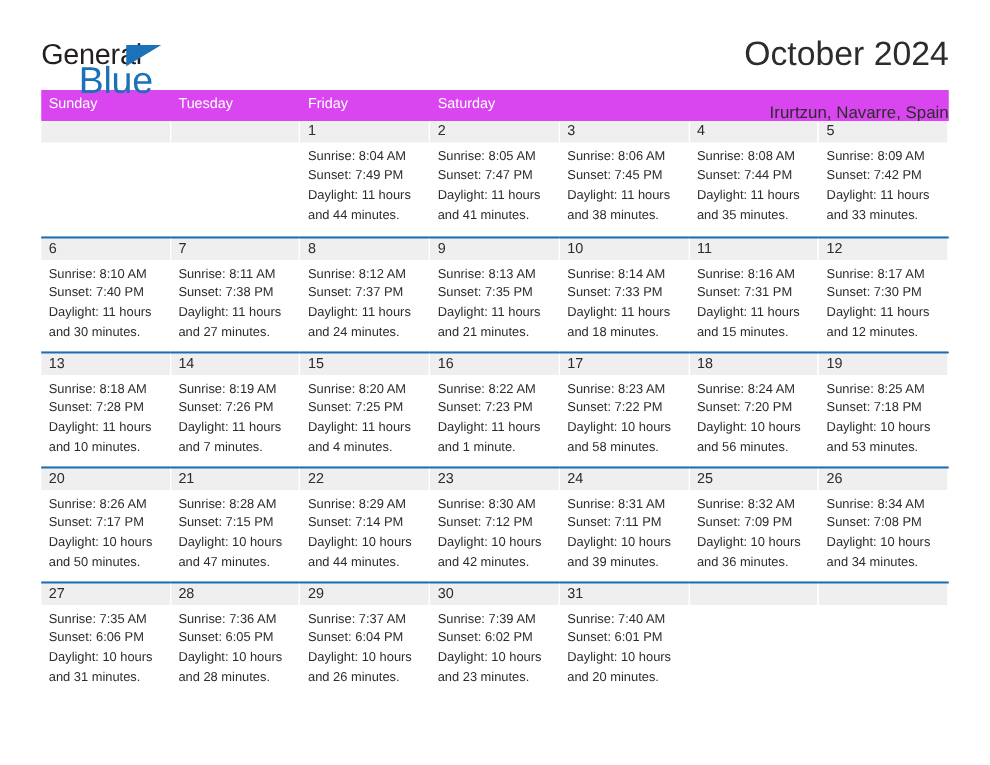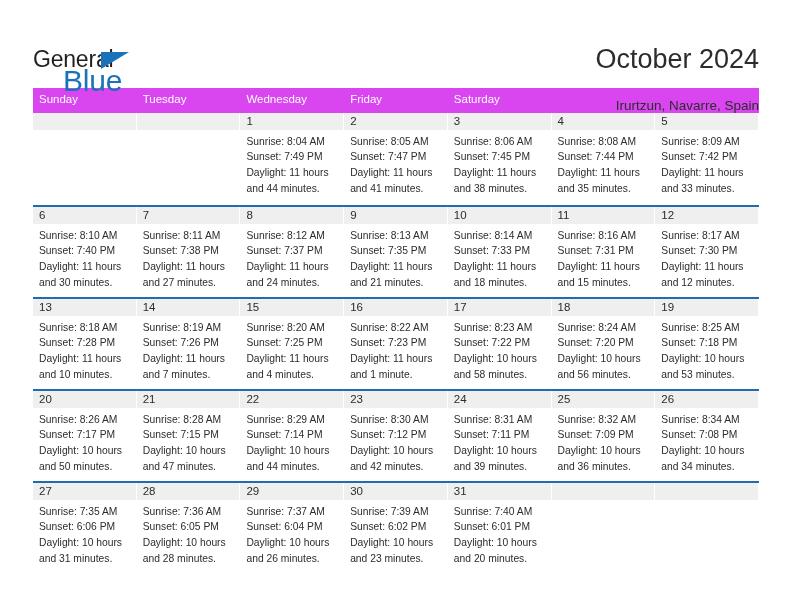--- a/index.html
+++ b/index.html
@@ -7,21 +7,21 @@
     width: 792px;
     height: 612px;
     background: #ffffff;
     font-family: "Liberation Sans", sans-serif;
     overflow: hidden;
   }
   .page {
     position: relative;
     width: 792px;
     height: 612px;
-    padding: 16px 33px;
+    padding: 0 33px;
   }
 
   
   .top-bar {
     display: flex;
     align-items: flex-start;
     justify-content: space-between;
     height: 72px;
     padding-top: 28px;
   }
@@ -121,21 +121,20 @@
     <div class="title-block">
       <div class="cal-title">October 2024</div>
       <div class="cal-subtitle">Irurtzun, Navarre, Spain</div>
     </div>
   </div>
 
   <div class="calendar">
     <div class="weekday-row" id="weekday-row">
         <div class="weekday">Sunday</div>
         <div class="weekday">Tuesday</div>
-        <div class="weekday">Wednesday</div>
         <div class="weekday">Friday</div>
         <div class="weekday">Saturday</div>
       </div>
     <div id="weeks-container">
         <div class="week-row first">
           <div class="day-cell">
             <div class="day-num-strip"></div>
             <div class="day-body"></div>
           </div>
           <div class="day-cell">

